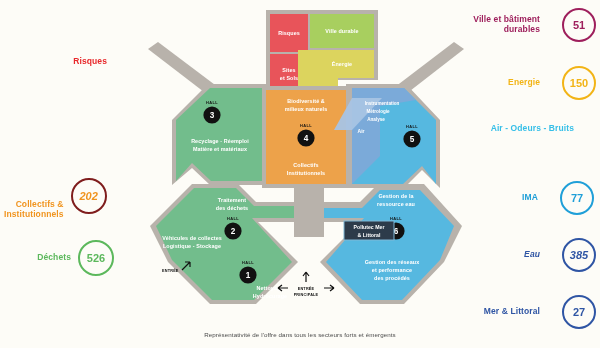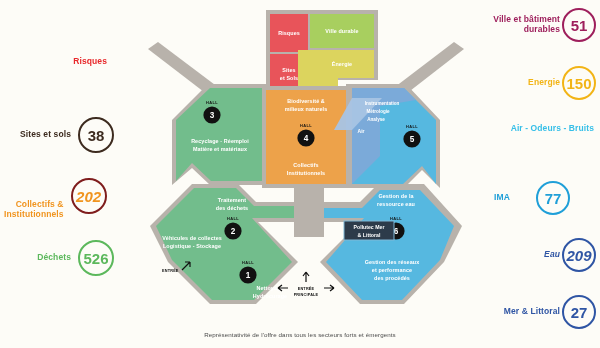--- a/index.html
+++ b/index.html
@@ -13,25 +13,25 @@
   #root{position:absolute;left:0;top:0;width:600px;height:348px;}
 
   
   .legend{position:absolute;display:flex;align-items:center;}
   .legend.left{right:auto;}
   .legend-label{
     font-size:8.5px;font-weight:bold;line-height:1.15;
     letter-spacing:.1px;
   }
   .legend.left .legend-label{text-align:right;padding-right:7px;}
-  .legend.right .legend-label{text-align:right;padding-right:2px;}
+  .legend.right .legend-label{text-align:right;padding-right:22px;}
   .bubble{
     border-radius:50%;
     display:flex;align-items:center;justify-content:center;
-    font-size:15px;font-weight:bold;
+    font-size:11px;font-weight:bold;
     background:#fdfcf7;
     flex:0 0 auto;
   }
 
   
   #map{position:absolute;left:148px;top:2px;width:316px;height:320px;}
   #map svg{display:block;}
 
   .zone-txt{
     font-size:5.4px;font-weight:bold;fill:#ffffff;
@@ -56,24 +56,20 @@
 </style>
 </head>
 <body>
 
 <div id="root">
 
   <div class="legend left" style="left:4px;top:57px;width:110px;justify-content:flex-end;">
     <div class="legend-label" style="color:#e8282b;white-space:pre-line;">Risques</div>
   </div>
 
-  <div class="legend left" style="left:4px;top:117px;width:110px;justify-content:flex-end;">
-    <div class="legend-label" style="color:#3d2b1f;white-space:pre-line;">Sites et sols</div>
-    <div class="bubble" style="width:32px;height:32px;border:2px solid #3d2b1f;color:#3d2b1f;">38</div>
-  </div>
 
   <div class="legend left" style="left:4px;top:178px;width:110px;justify-content:flex-start;">
     <div class="legend-label" style="color:#f0941f;white-space:pre-line;position:relative;top:14px;">Collectifs &amp;
 Institutionnels</div>
     <div class="bubble" style="width:32px;height:32px;border:2px solid #7f1d1d;color:#f0941f;font-style:italic;">202</div>
   </div>
 
   <div class="legend left" style="left:4px;top:240px;width:110px;justify-content:flex-end;">
     <div class="legend-label" style="color:#5cb85c;white-space:pre-line;">Déchets</div>
     <div class="bubble" style="width:32px;height:32px;border:2px solid #5cb85c;color:#5cb85c;">526</div>
@@ -87,28 +83,28 @@
 
   <div class="legend right" style="left:466px;top:66px;width:130px;justify-content:flex-end;">
     <div class="legend-label" style="color:#f2b416;white-space:pre-line;">Energie</div>
     <div class="bubble" style="width:30px;height:30px;border:2px solid #f2b416;color:#f2b416;">150</div>
   </div>
 
   <div class="legend right" style="left:450px;top:124px;width:146px;justify-content:flex-end;">
     <div class="legend-label" style="color:#36bfe8;white-space:pre-line;">Air - Odeurs - Bruits</div>
   </div>
 
-  <div class="legend right" style="left:440px;top:181px;width:130px;justify-content:flex-end;gap:24px;">
+  <div class="legend right" style="left:464px;top:181px;width:130px;justify-content:flex-end;">
     <div class="legend-label" style="color:#1f9fd8;white-space:pre-line;">IMA</div>
     <div class="bubble" style="width:30px;height:30px;border:2px solid #1f9fd8;color:#1f9fd8;">77</div>
   </div>
 
   <div class="legend right" style="left:466px;top:238px;width:130px;justify-content:flex-end;font-style:italic;">
     <div class="legend-label" style="color:#2f55a4;white-space:pre-line;">Eau</div>
-    <div class="bubble" style="width:30px;height:30px;border:2px solid #2f55a4;color:#2f55a4;">209</div>
+    <div class="bubble" style="width:30px;height:30px;border:2px solid #2f55a4;color:#2f55a4;">385</div>
   </div>
 
   <div class="legend right" style="left:466px;top:295px;width:130px;justify-content:flex-end;">
     <div class="legend-label" style="color:#2f55a4;white-space:pre-line;">Mer &amp; Littoral</div>
     <div class="bubble" style="width:30px;height:30px;border:2px solid #2f55a4;color:#2f55a4;">27</div>
   </div>
 
   <div id="map">
   <svg width="316" height="320" viewBox="0 0 316 320" xmlns="http://www.w3.org/2000/svg">
 

